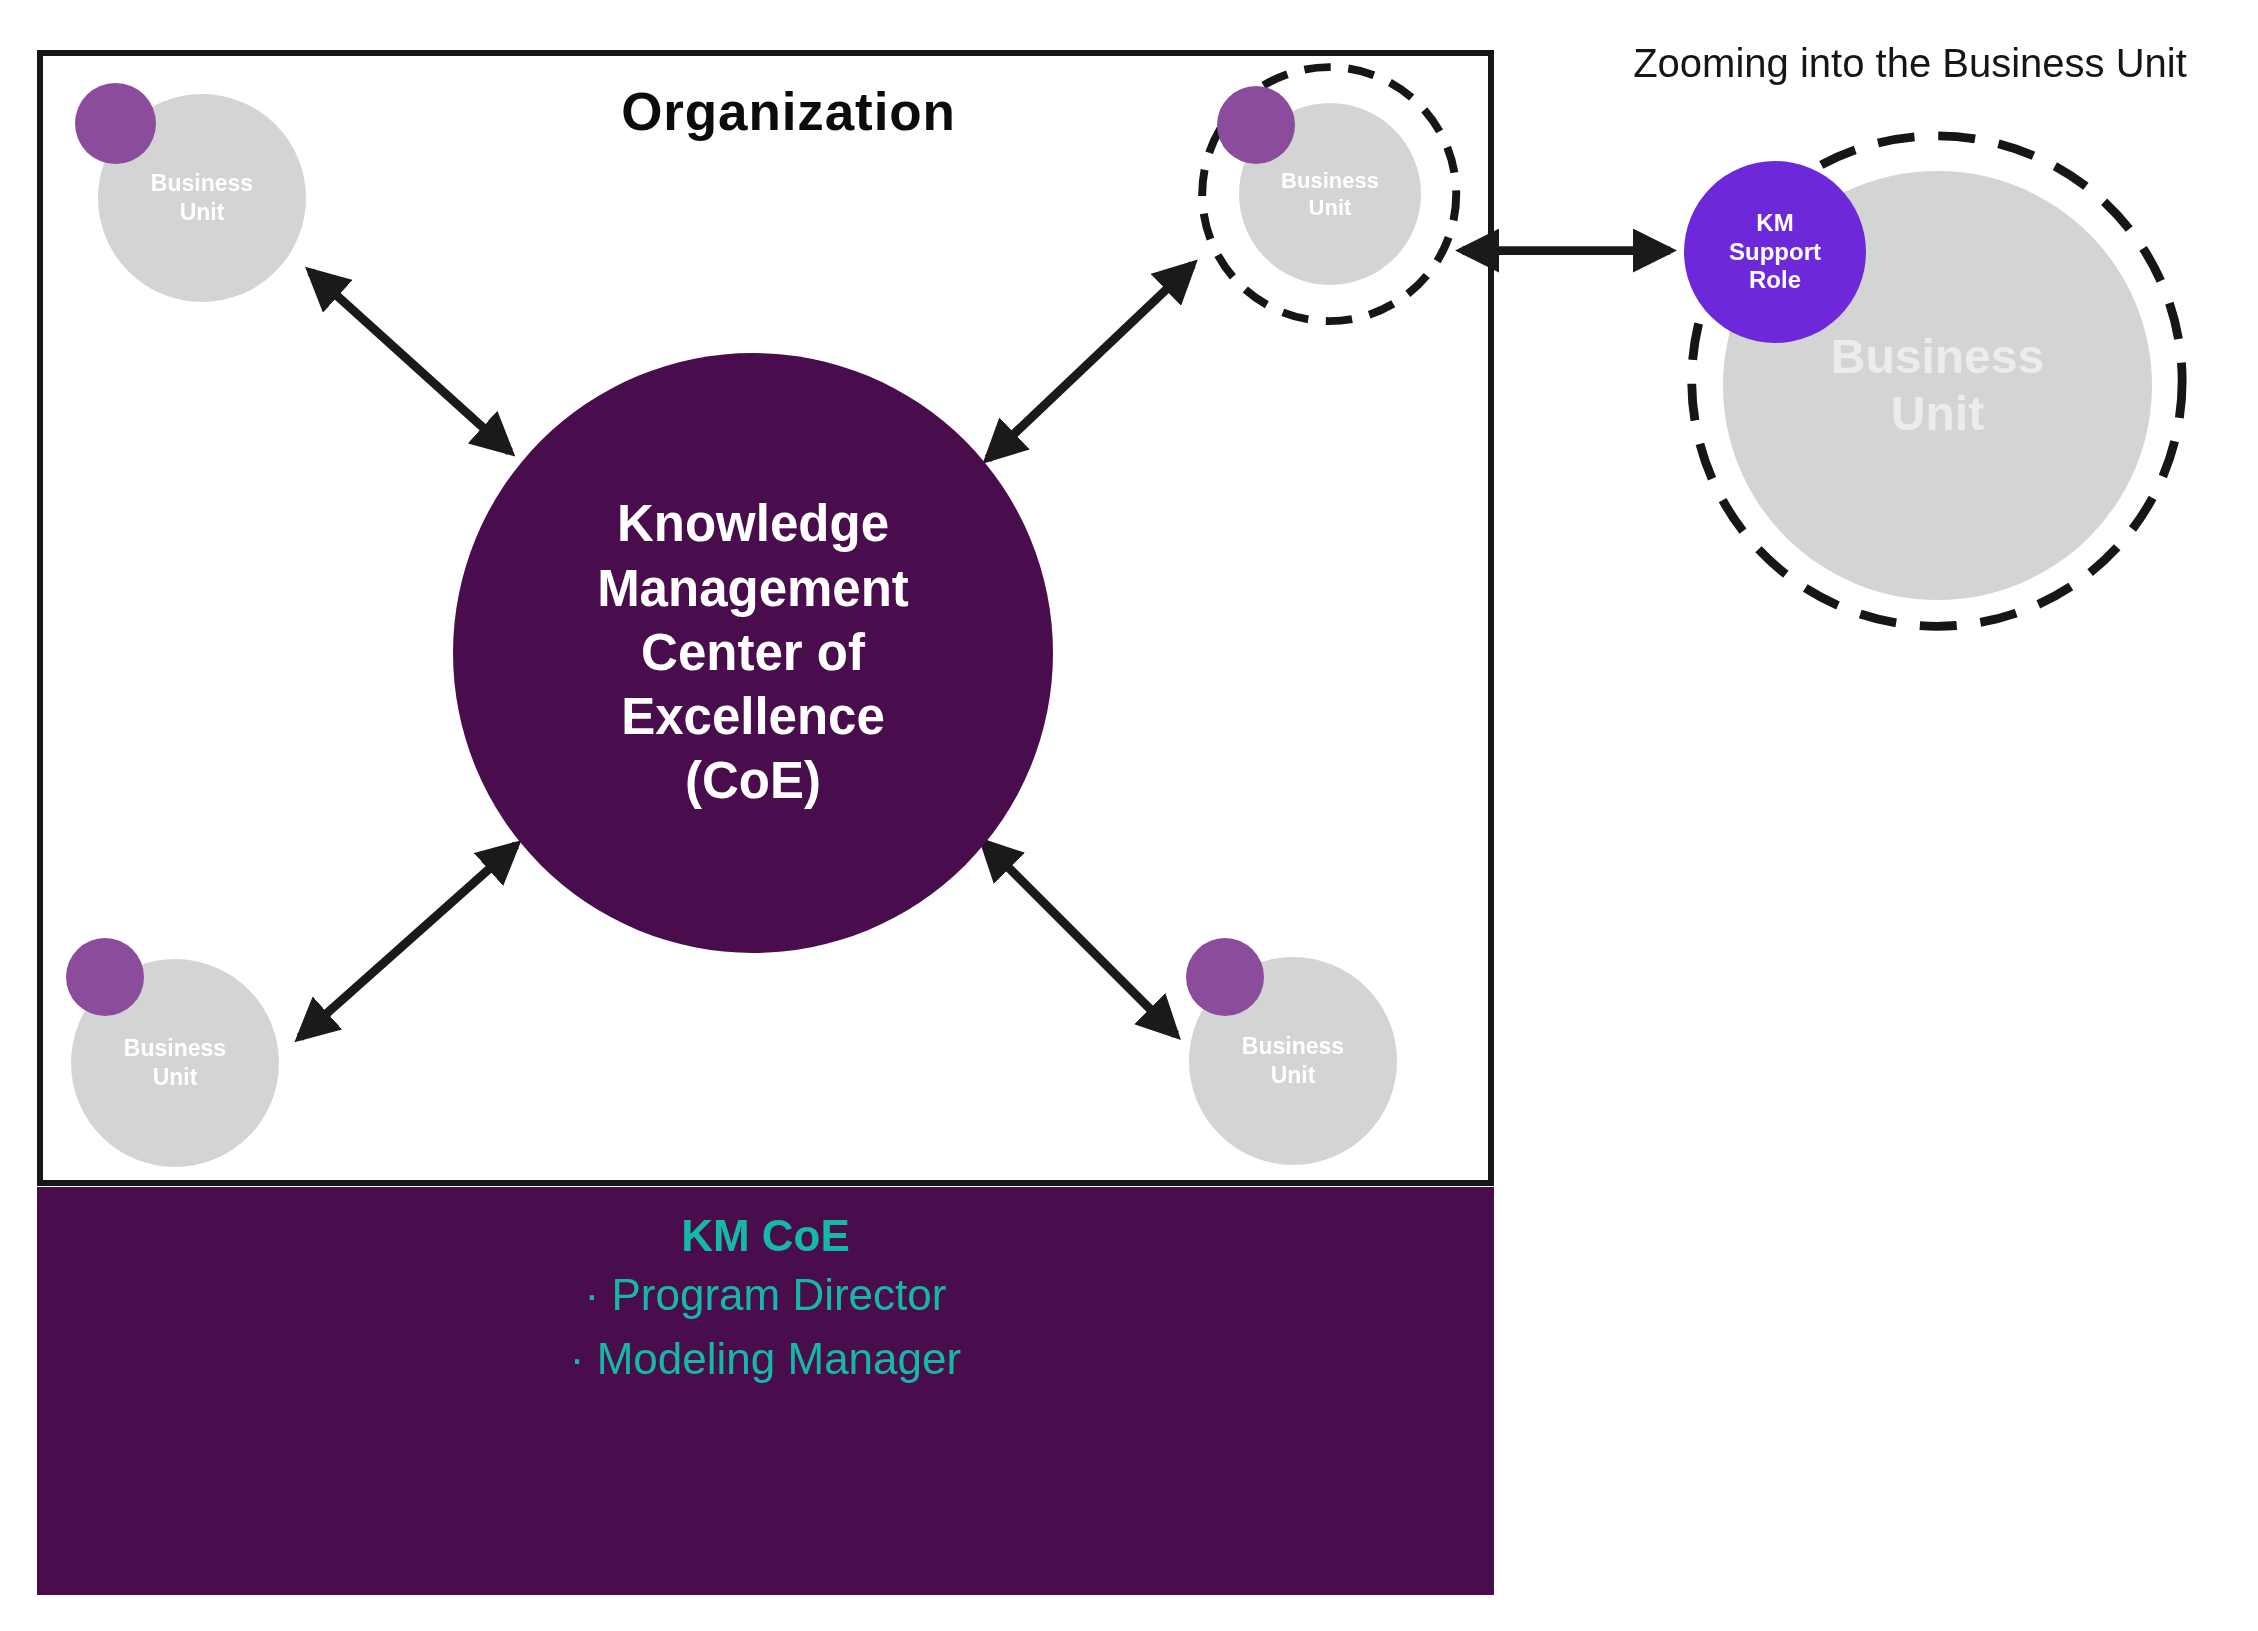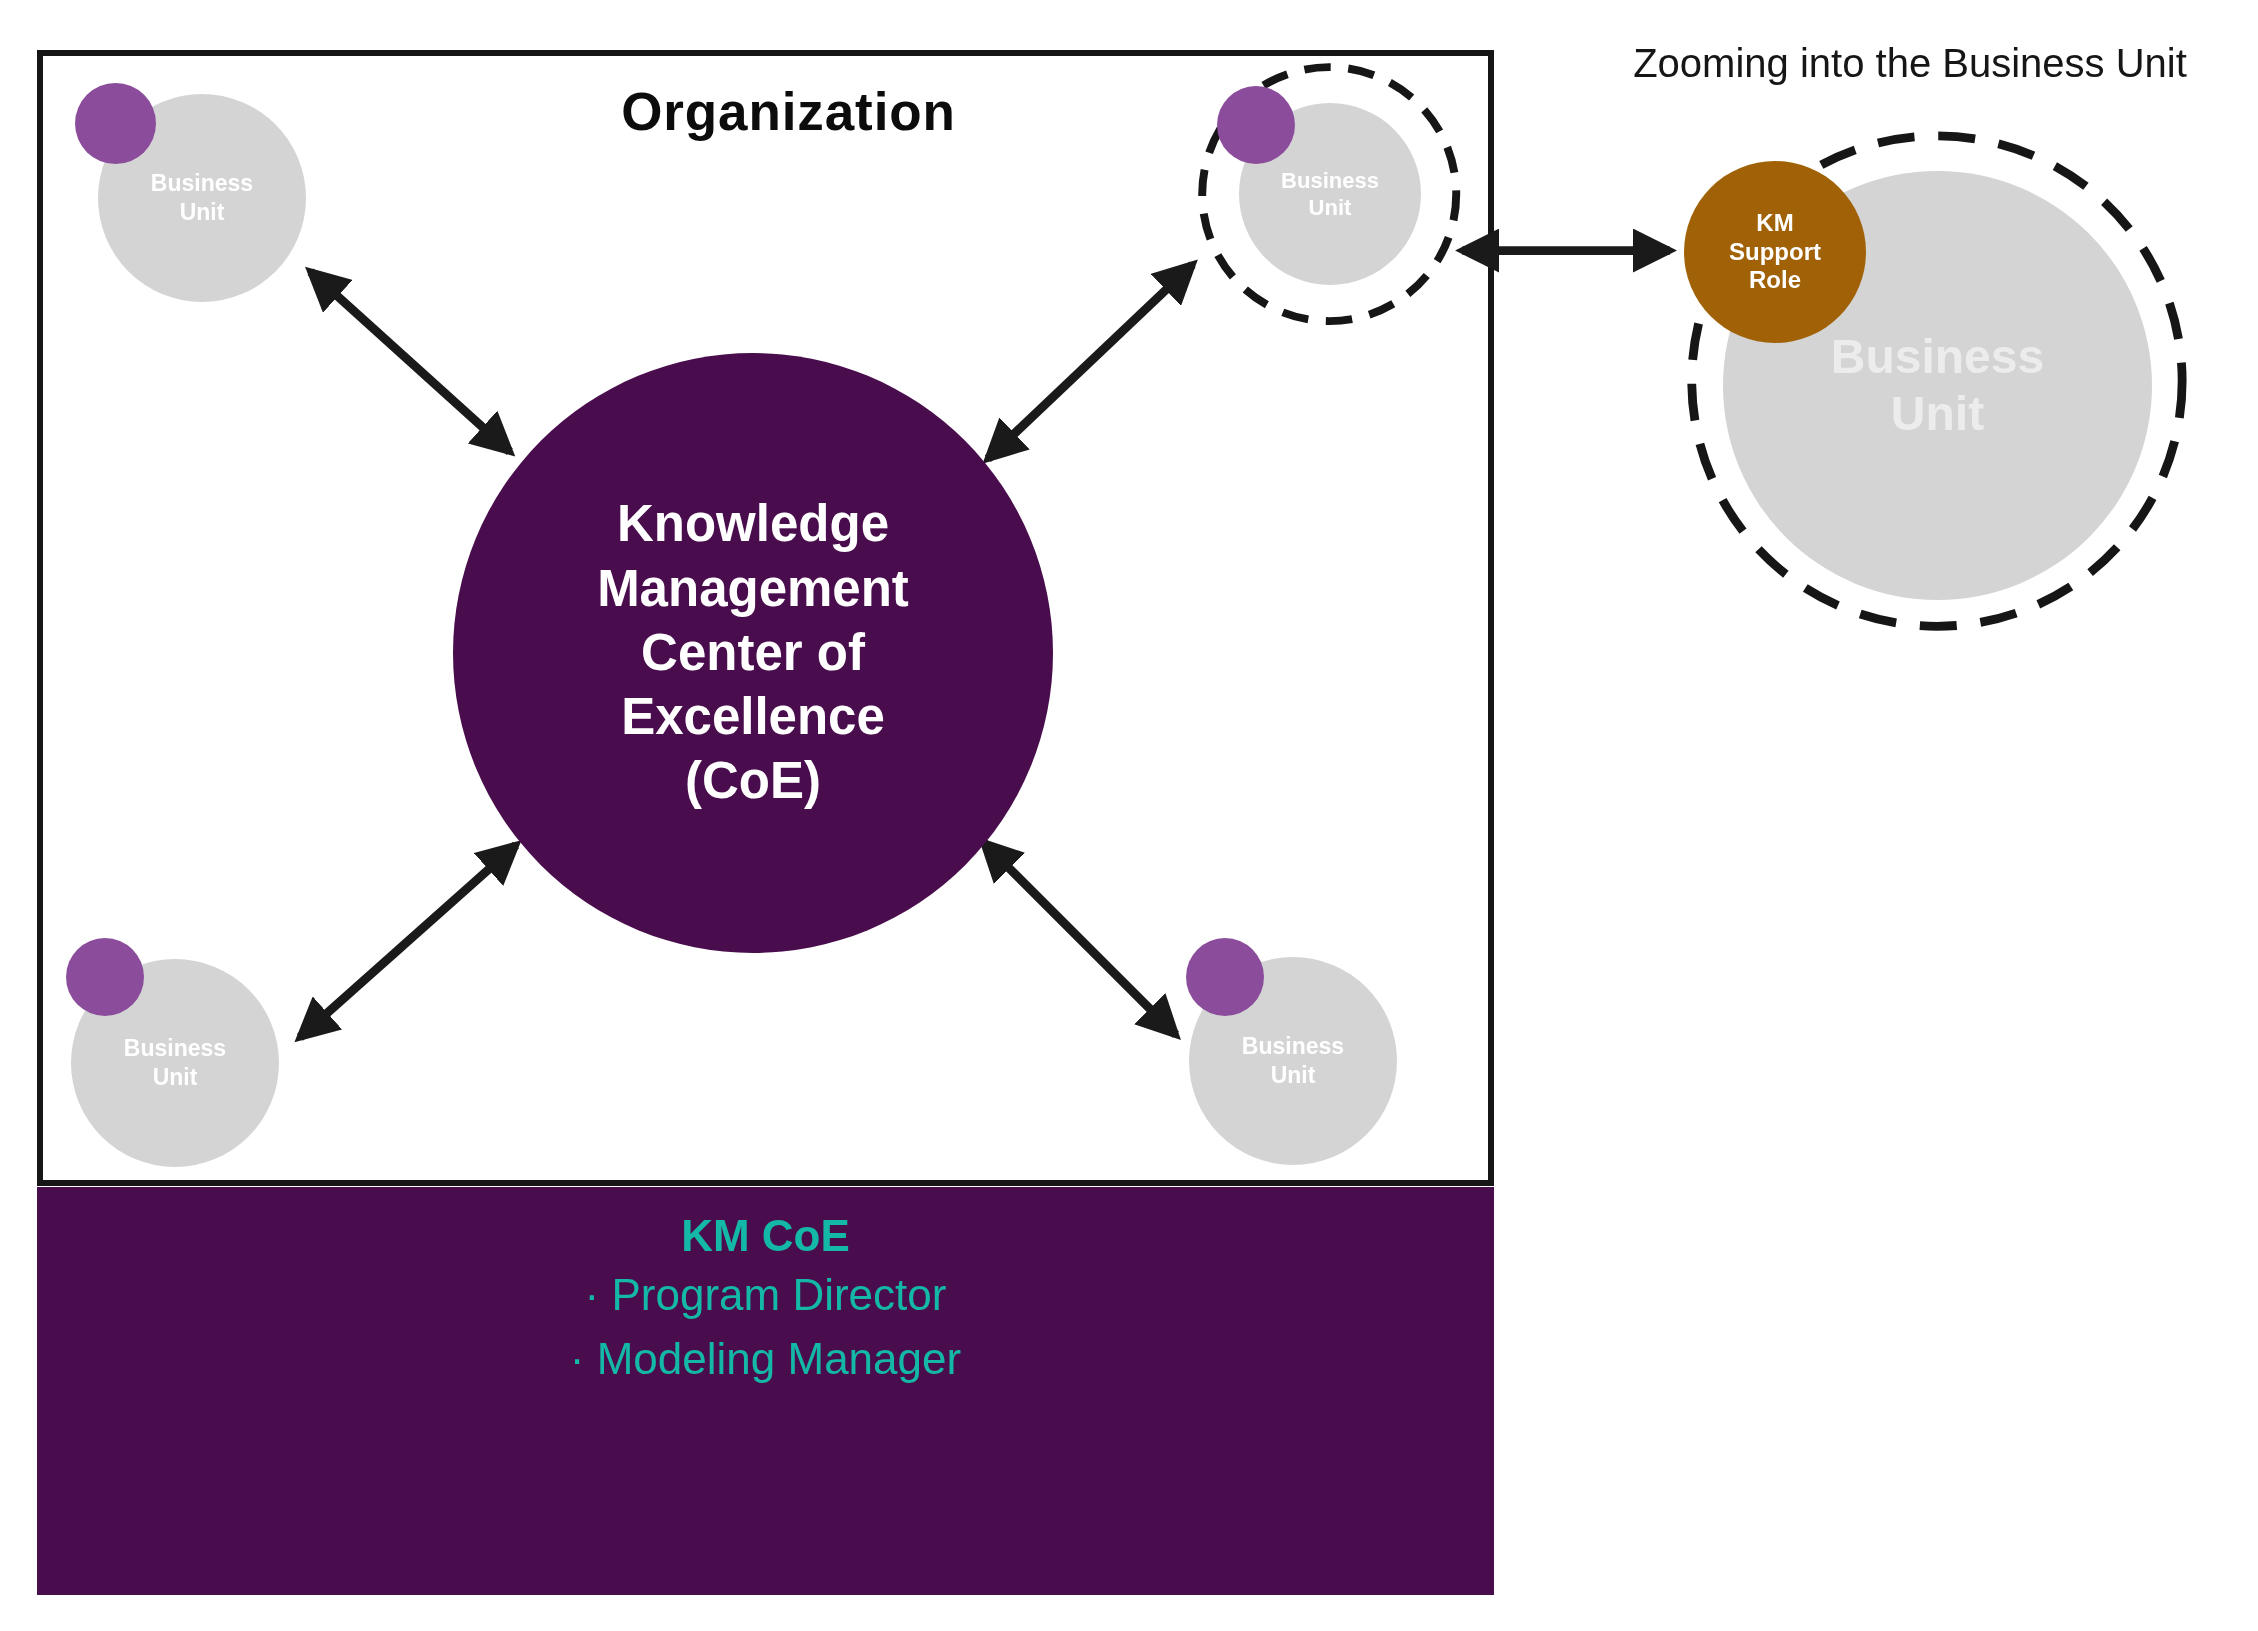--- a/index.html
+++ b/index.html
@@ -93,21 +93,21 @@
     align-items: center; justify-content: center;
     font-weight: bold;
     font-size: 48px;
     line-height: 1.18;
     text-align: center;
   }
 
   .km-role {
     left: 1684px; top: 161px;
     width: 182px; height: 182px;
-    background: #a16207;
+    background: #6d28d9;
     color: #ffffff;
     display: flex; flex-direction: column;
     align-items: center; justify-content: center;
     font-weight: bold;
     font-size: 24px;
     line-height: 1.2;
     text-align: center;
   }
 
   

